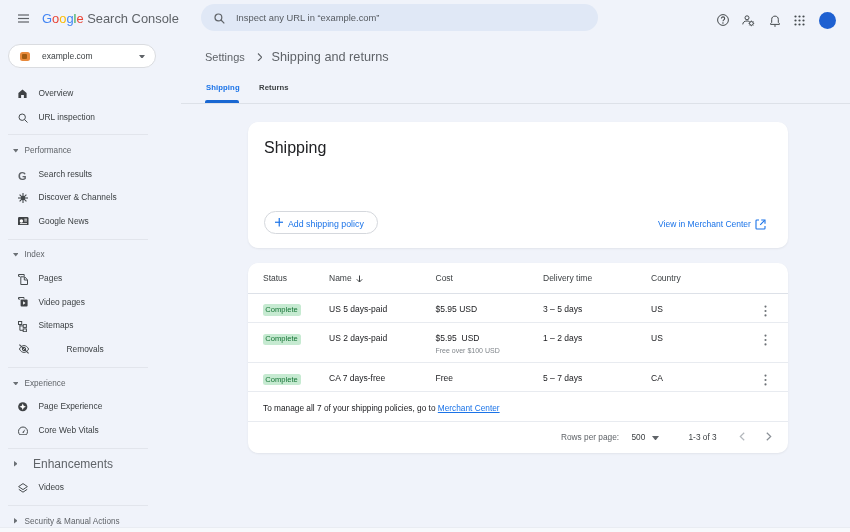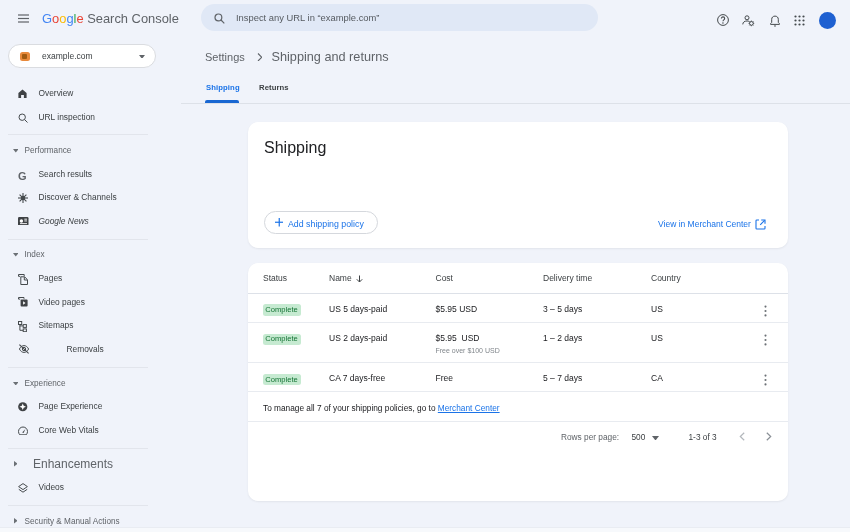--- a/index.html
+++ b/index.html
@@ -123,21 +123,21 @@
     <div class="abs" style="left:38.5px;top:193.2px;font-size:8.4px;line-height:9.5px;color:#3c4043;white-space:nowrap;">Discover &amp; Channels</div>
     <div class="abs icon" style="left:18px;top:216.5px;">
       <svg width="10.5" height="8.6" viewBox="0 0 10.5 8.6">
         <rect x="0" y="0" width="10.5" height="8.6" rx="1.2" fill="#3f4245"></rect>
         <circle cx="3.4" cy="4" r="1.7" fill="#fff"></circle>
         <rect x="6.3" y="1.7" width="2.7" height="0.9" fill="#fff"></rect>
         <rect x="6.3" y="3.5" width="2.7" height="0.9" fill="#fff"></rect>
         <rect x="2" y="6.2" width="7" height="0.9" fill="#fff"></rect>
       </svg>
     </div>
-    <div class="abs" style="left:38.5px;top:216.7px;font-size:8.4px;line-height:9.5px;color:#3c4043;white-space:nowrap;font-style:italic;">Google News</div>
+    <div class="abs" style="left:38.5px;top:216.7px;font-size:8.4px;line-height:9.5px;color:#3c4043;white-space:nowrap;">Google News</div>
     <div class="abs" style="left:8px;top:239px;width:140px;height:1px;background:#e2e5ec;"></div>
     <svg class="abs" style="left:12.5px;top:253px;" width="5.5" height="3.5" viewBox="0 0 5.5 3.5">
       <path d="M0 0 L5.5 0 L2.75 3.5 Z" fill="#6b7075"></path>
     </svg>
     <div class="abs" style="left:24.5px;top:250.3px;font-size:8.2px;line-height:9px;color:#5f6368;white-space:nowrap;">Index</div>
     <div class="abs icon" style="left:18px;top:273.8px;">
       <svg width="10" height="11" viewBox="0 0 10 11">
         <path d="M2.2 2.3 L0.5 2.3 L0.5 0.5 L6.2 0.5 L6.2 2" fill="none" stroke="#454a4d" stroke-width="1"></path>
         <path d="M2.8 2.8 L6.6 2.8 L9.5 5.7 L9.5 10.5 L2.8 10.5 Z M6.3 3 L6.3 6 L9.3 6" fill="none" stroke="#454a4d" stroke-width="1"></path>
       </svg>
@@ -234,21 +234,21 @@
   <div class="abs" style="left:40px;top:96.5px;font-size:8.8px;line-height:10px;color:#1a73e8;">Add shipping policy</div>
 
   <div class="abs" style="left:410px;top:96.5px;font-size:8.5px;line-height:10px;color:#1a73e8;white-space:nowrap;">View in Merchant Center</div>
   <svg class="abs" style="left:507px;top:96.5px;" width="11" height="11" viewBox="0 0 11 11">
     <path d="M4 1 L1.8 1 C1.3 1 1 1.3 1 1.8 L1 9.2 C1 9.7 1.3 10 1.8 10 L9.2 10 C9.7 10 10 9.7 10 9.2 L10 7" fill="none" stroke="#1a73e8" stroke-width="1.1"></path>
     <path d="M6.2 1 L10 1 L10 4.8" fill="none" stroke="#1a73e8" stroke-width="1.1"></path>
     <line x1="5.2" y1="5.8" x2="9.6" y2="1.4" stroke="#1a73e8" stroke-width="1.1"></line>
   </svg>
 </div>
 
-<div class="abs" style="left:248px;top:263px;width:540px;height:238px;background:#fff;border-radius:10px;box-shadow:0 1px 2px rgba(60,64,67,.08);font-size:8.5px;">
+<div class="abs" style="left:248px;top:263px;width:540px;height:190px;background:#fff;border-radius:10px;box-shadow:0 1px 2px rgba(60,64,67,.08);font-size:8.5px;">
 
   <div class="abs" style="left:15px;top:11px;line-height:9.5px;color:#3c4043;">Status</div>
   <div class="abs" style="left:81px;top:11px;line-height:9.5px;color:#3c4043;">Name</div>
   <svg class="abs" style="left:108px;top:12px;" width="7" height="8" viewBox="0 0 7 8">
       <path d="M3.5 0.5 L3.5 6.8 M0.8 4.3 L3.5 7 L6.2 4.3" fill="none" stroke="#3c4043" stroke-width="1"></path>
     </svg>
   <div class="abs" style="left:187.5px;top:11px;line-height:9.5px;color:#3c4043;">Cost</div>
   <div class="abs" style="left:295px;top:11px;line-height:9.5px;color:#3c4043;">Delivery time</div>
   <div class="abs" style="left:403px;top:11px;line-height:9.5px;color:#3c4043;">Country</div>
   <div class="abs" style="left:0;top:30px;width:540px;height:1px;background:#dde1e8;"></div>

